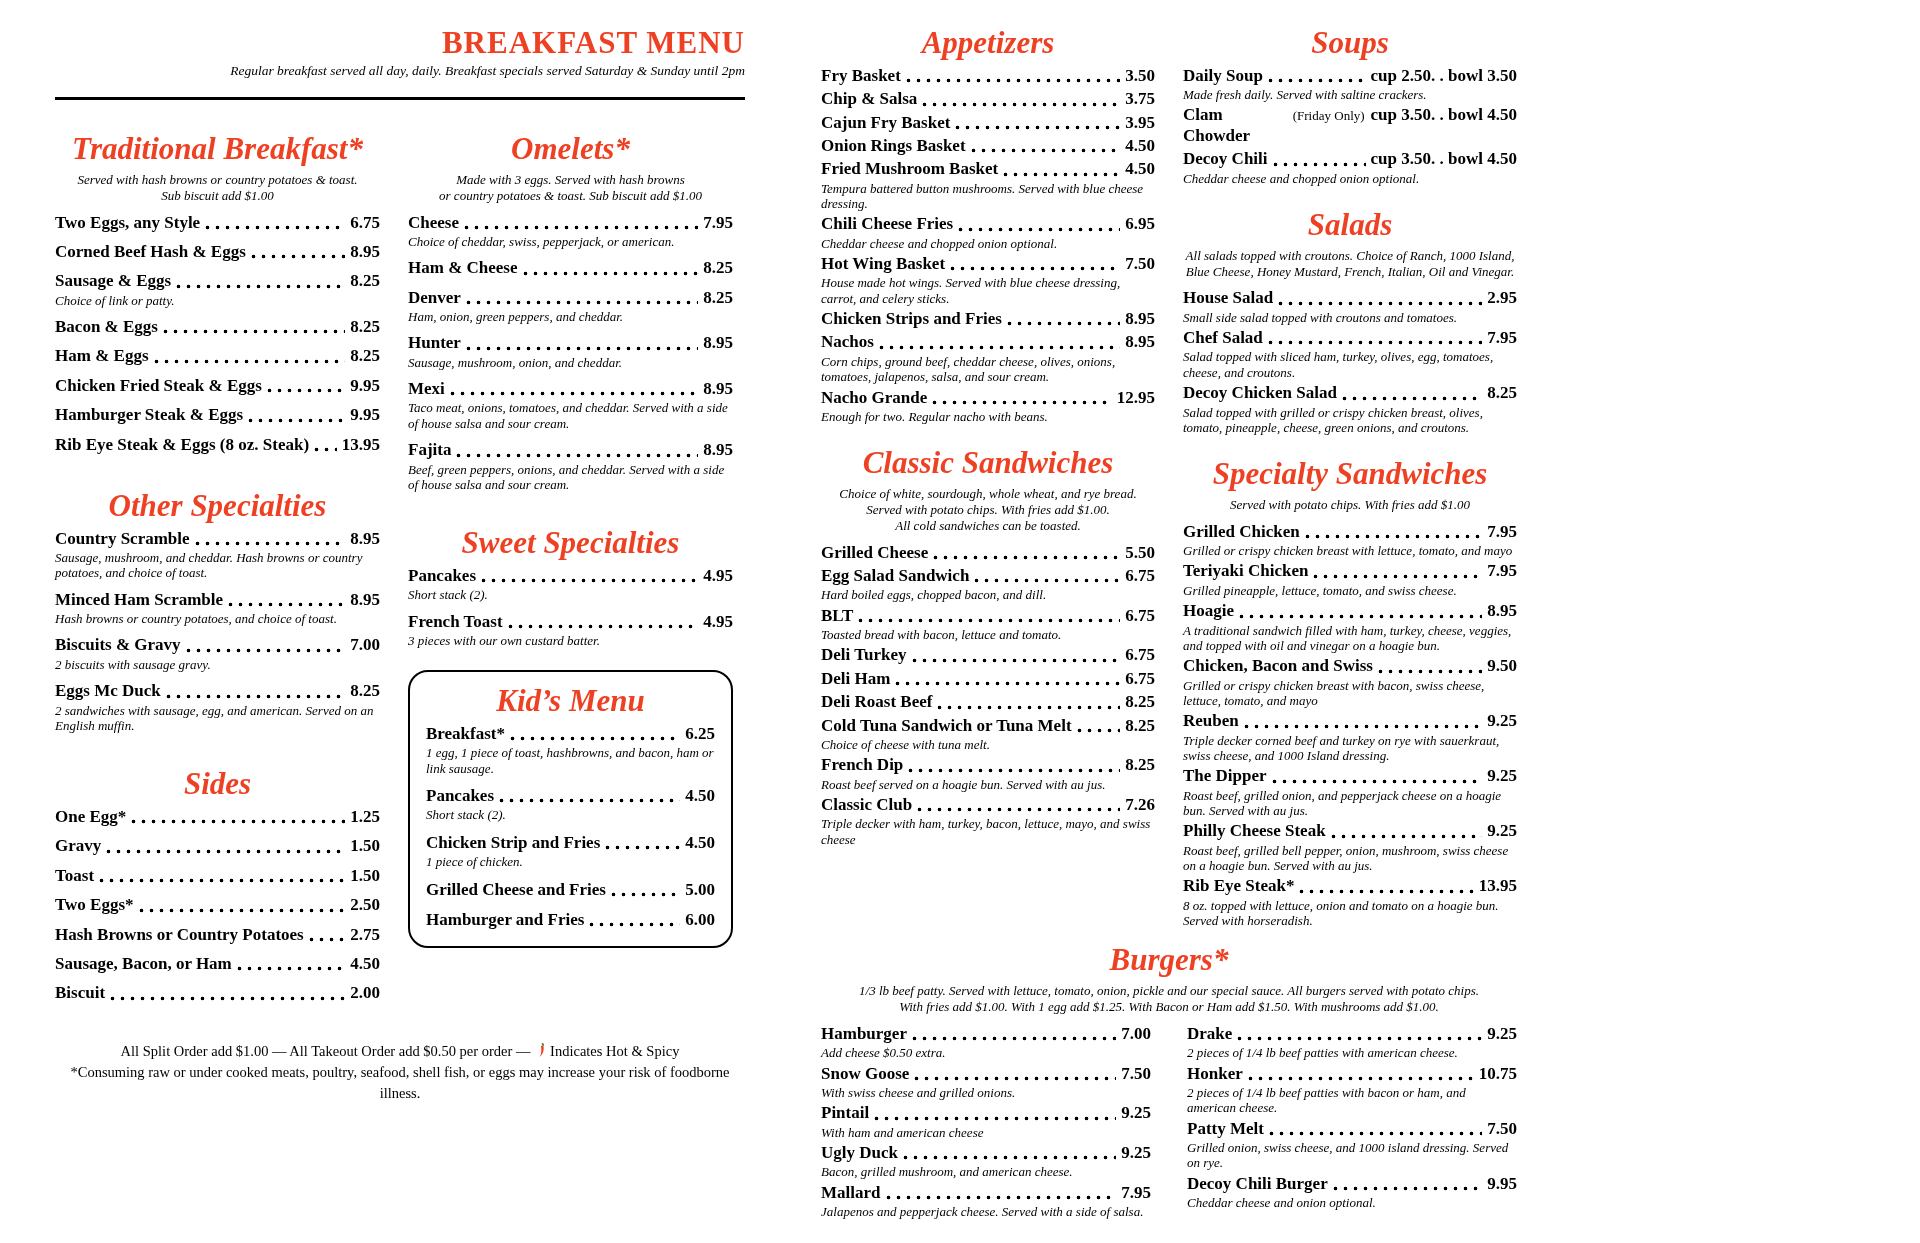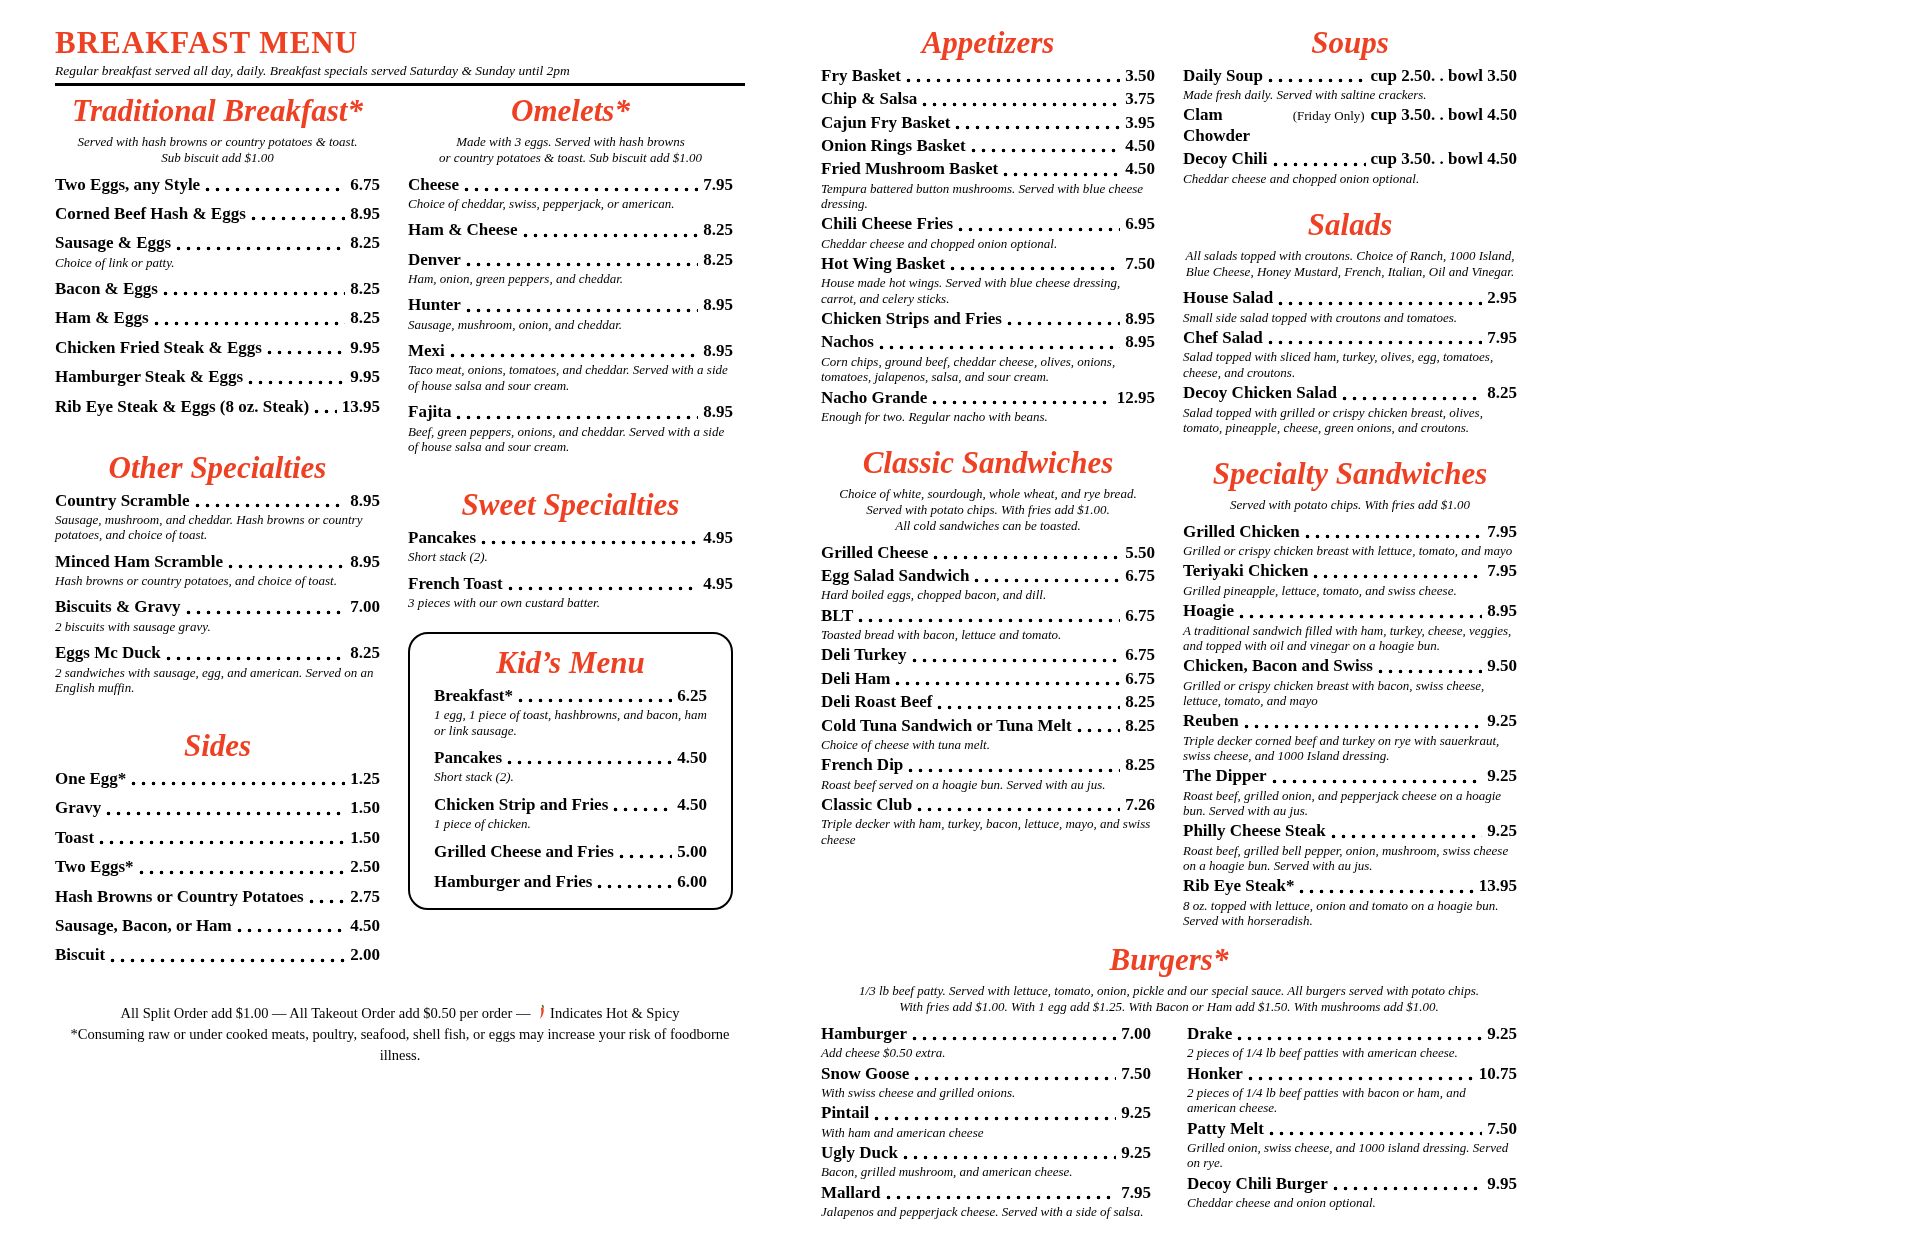--- a/index.html
+++ b/index.html
@@ -9,21 +9,21 @@
     width:1920px; height:1243px; overflow:hidden;
     background:#fff; color:var(--ink);
     font-family:"Liberation Serif","DejaVu Serif",serif;
   }
   .page { display:flex; padding:26px 0 0 55px; }
 
   .half.left  { width:690px; flex:0 0 auto; }
   .half.right { width:696px; flex:0 0 auto; margin-left:76px; }
 
   
-  .bk-header { text-align:left; border-bottom:3px solid #000; padding-bottom:4px; margin-bottom:8px; }
+  .bk-header { text-align:right; border-bottom:3px solid #000; padding-bottom:18px; margin-bottom:32px; }
   .bk-title { margin:0; font-size:31px; line-height:1.1; color:var(--accent); letter-spacing:1px; font-weight:bold; }
   .bk-sub { font-style:italic; font-size:13.5px; margin-top:3px; }
 
   .cols { display:flex; }
   .half.left  .cols { gap:28px; }
   .half.right .cols { gap:28px; }
   .half.left  .col { width:325px; }
   .half.right .col { width:334px; }
 
   .menu-section { }
@@ -44,21 +44,21 @@
   .item-name-note { font-weight:normal; font-size:13px; margin-left:5px; white-space:nowrap; }
   .item-price { white-space:nowrap; }
   .leader {
     flex:1 1 12px; min-width:12px; margin:0 5px 3px; align-self:flex-end; height:5px;
     background-image:radial-gradient(circle at 2.5px 2.5px,#000 1.6px,transparent 2.1px);
     background-size:10px 5px; background-repeat:repeat-x; background-position:left bottom;
   }
   .leader-gap { flex:1 1 6px; min-width:6px; }
   .item-desc { font-weight:normal; font-style:italic; font-size:13px; line-height:1.18; margin-top:1px; }
 
-  .boxed { border:2.5px solid #000; border-radius:20px; padding:12px 24px 6px; }
+  .boxed { border:2.5px solid #000; border-radius:20px; padding:12px 16px 6px; }
 
   .burgers .burger-cols { display:flex; gap:36px; margin-top:5px; }
   .burger-col { width:334px; }
 
   .bk-footer { margin-top:28px; width:690px; text-align:center; font-weight:normal; font-size:14.5px; line-height:1.45; }
   .chili-icon { display:inline-block; vertical-align:-2px; margin:0 3px 0 2px; }
 </style>
 </head>
 <body>
 

